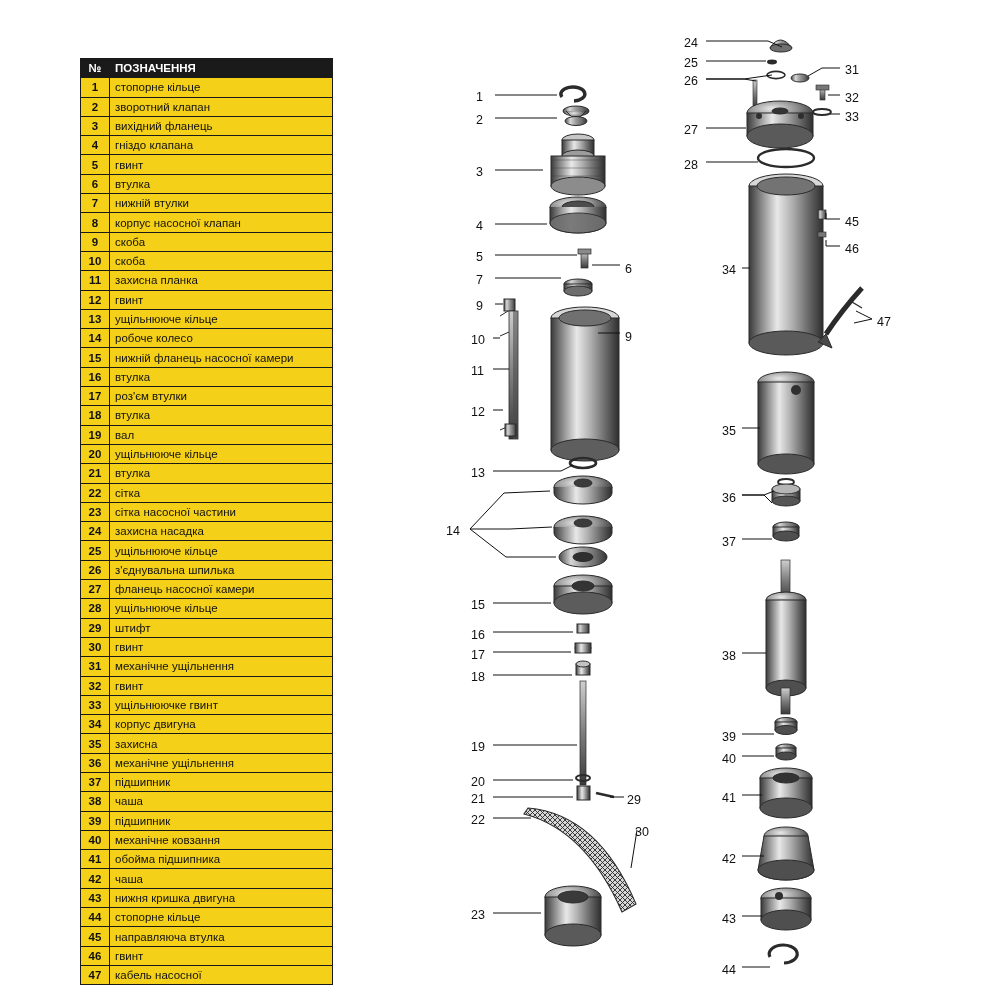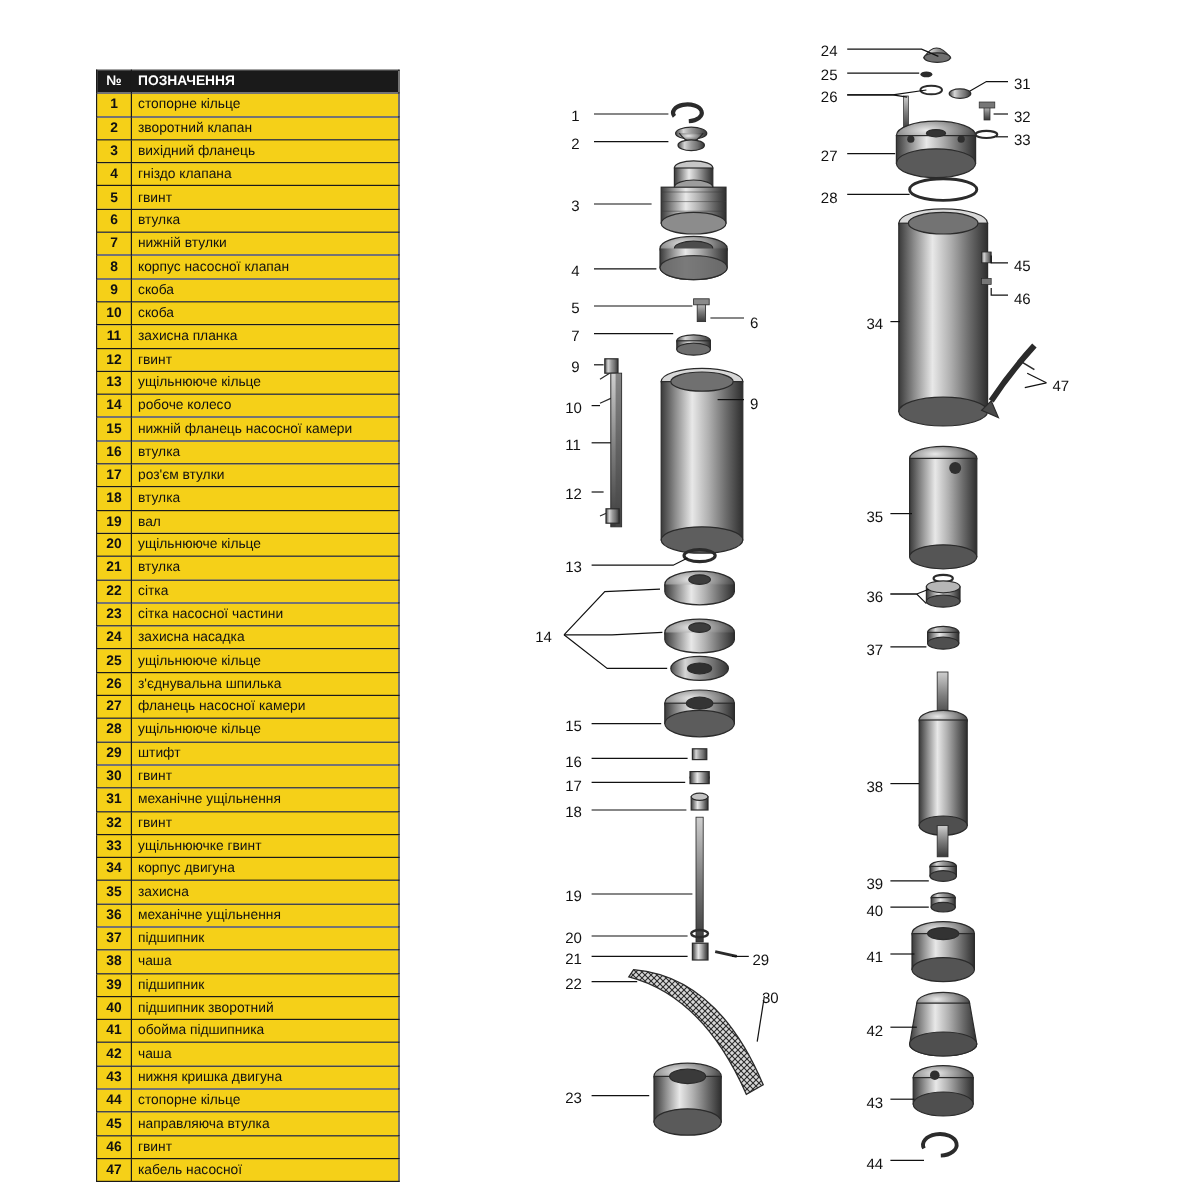--- a/index.html
+++ b/index.html
@@ -198,21 +198,21 @@
       <tr>
         <td class="num">38</td>
         <td>чаша</td>
       </tr>
       <tr>
         <td class="num">39</td>
         <td>підшипник</td>
       </tr>
       <tr>
         <td class="num">40</td>
-        <td>підшипник зворотний</td>
+        <td>механічне ковзання</td>
       </tr>
       <tr>
         <td class="num">41</td>
         <td>обойма підшипника</td>
       </tr>
       <tr>
         <td class="num">42</td>
         <td>чаша</td>
       </tr>
       <tr>

